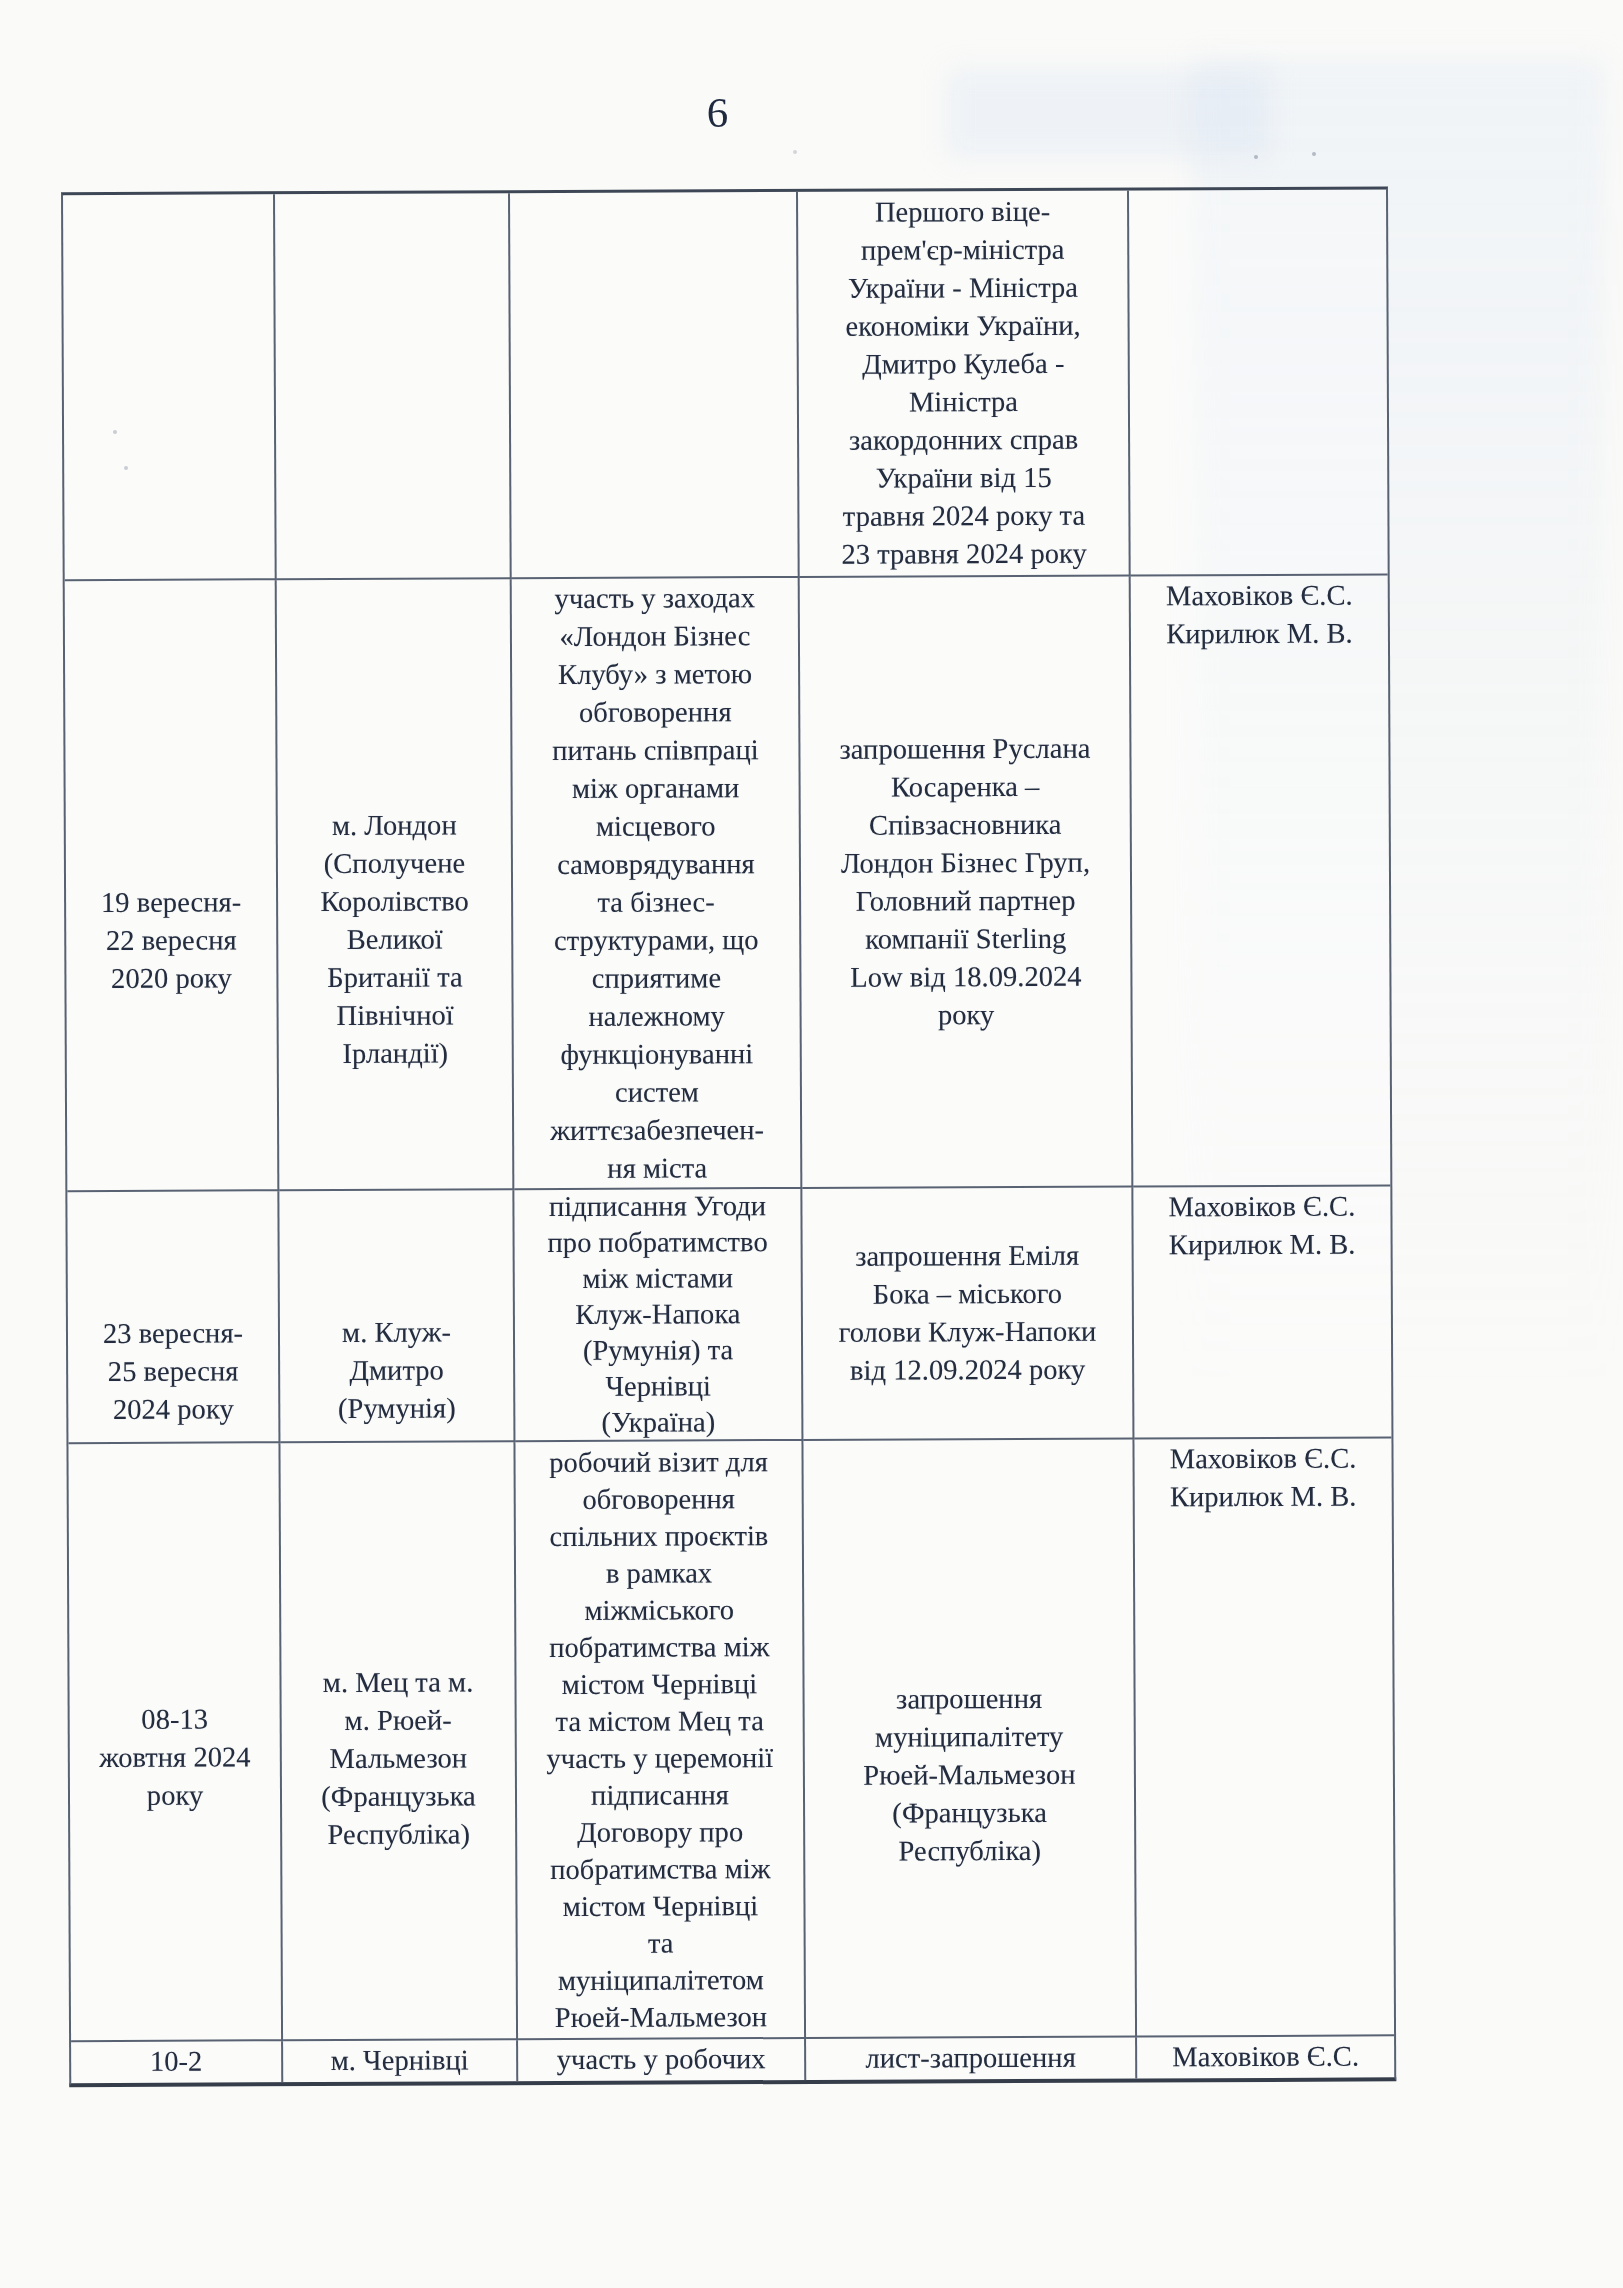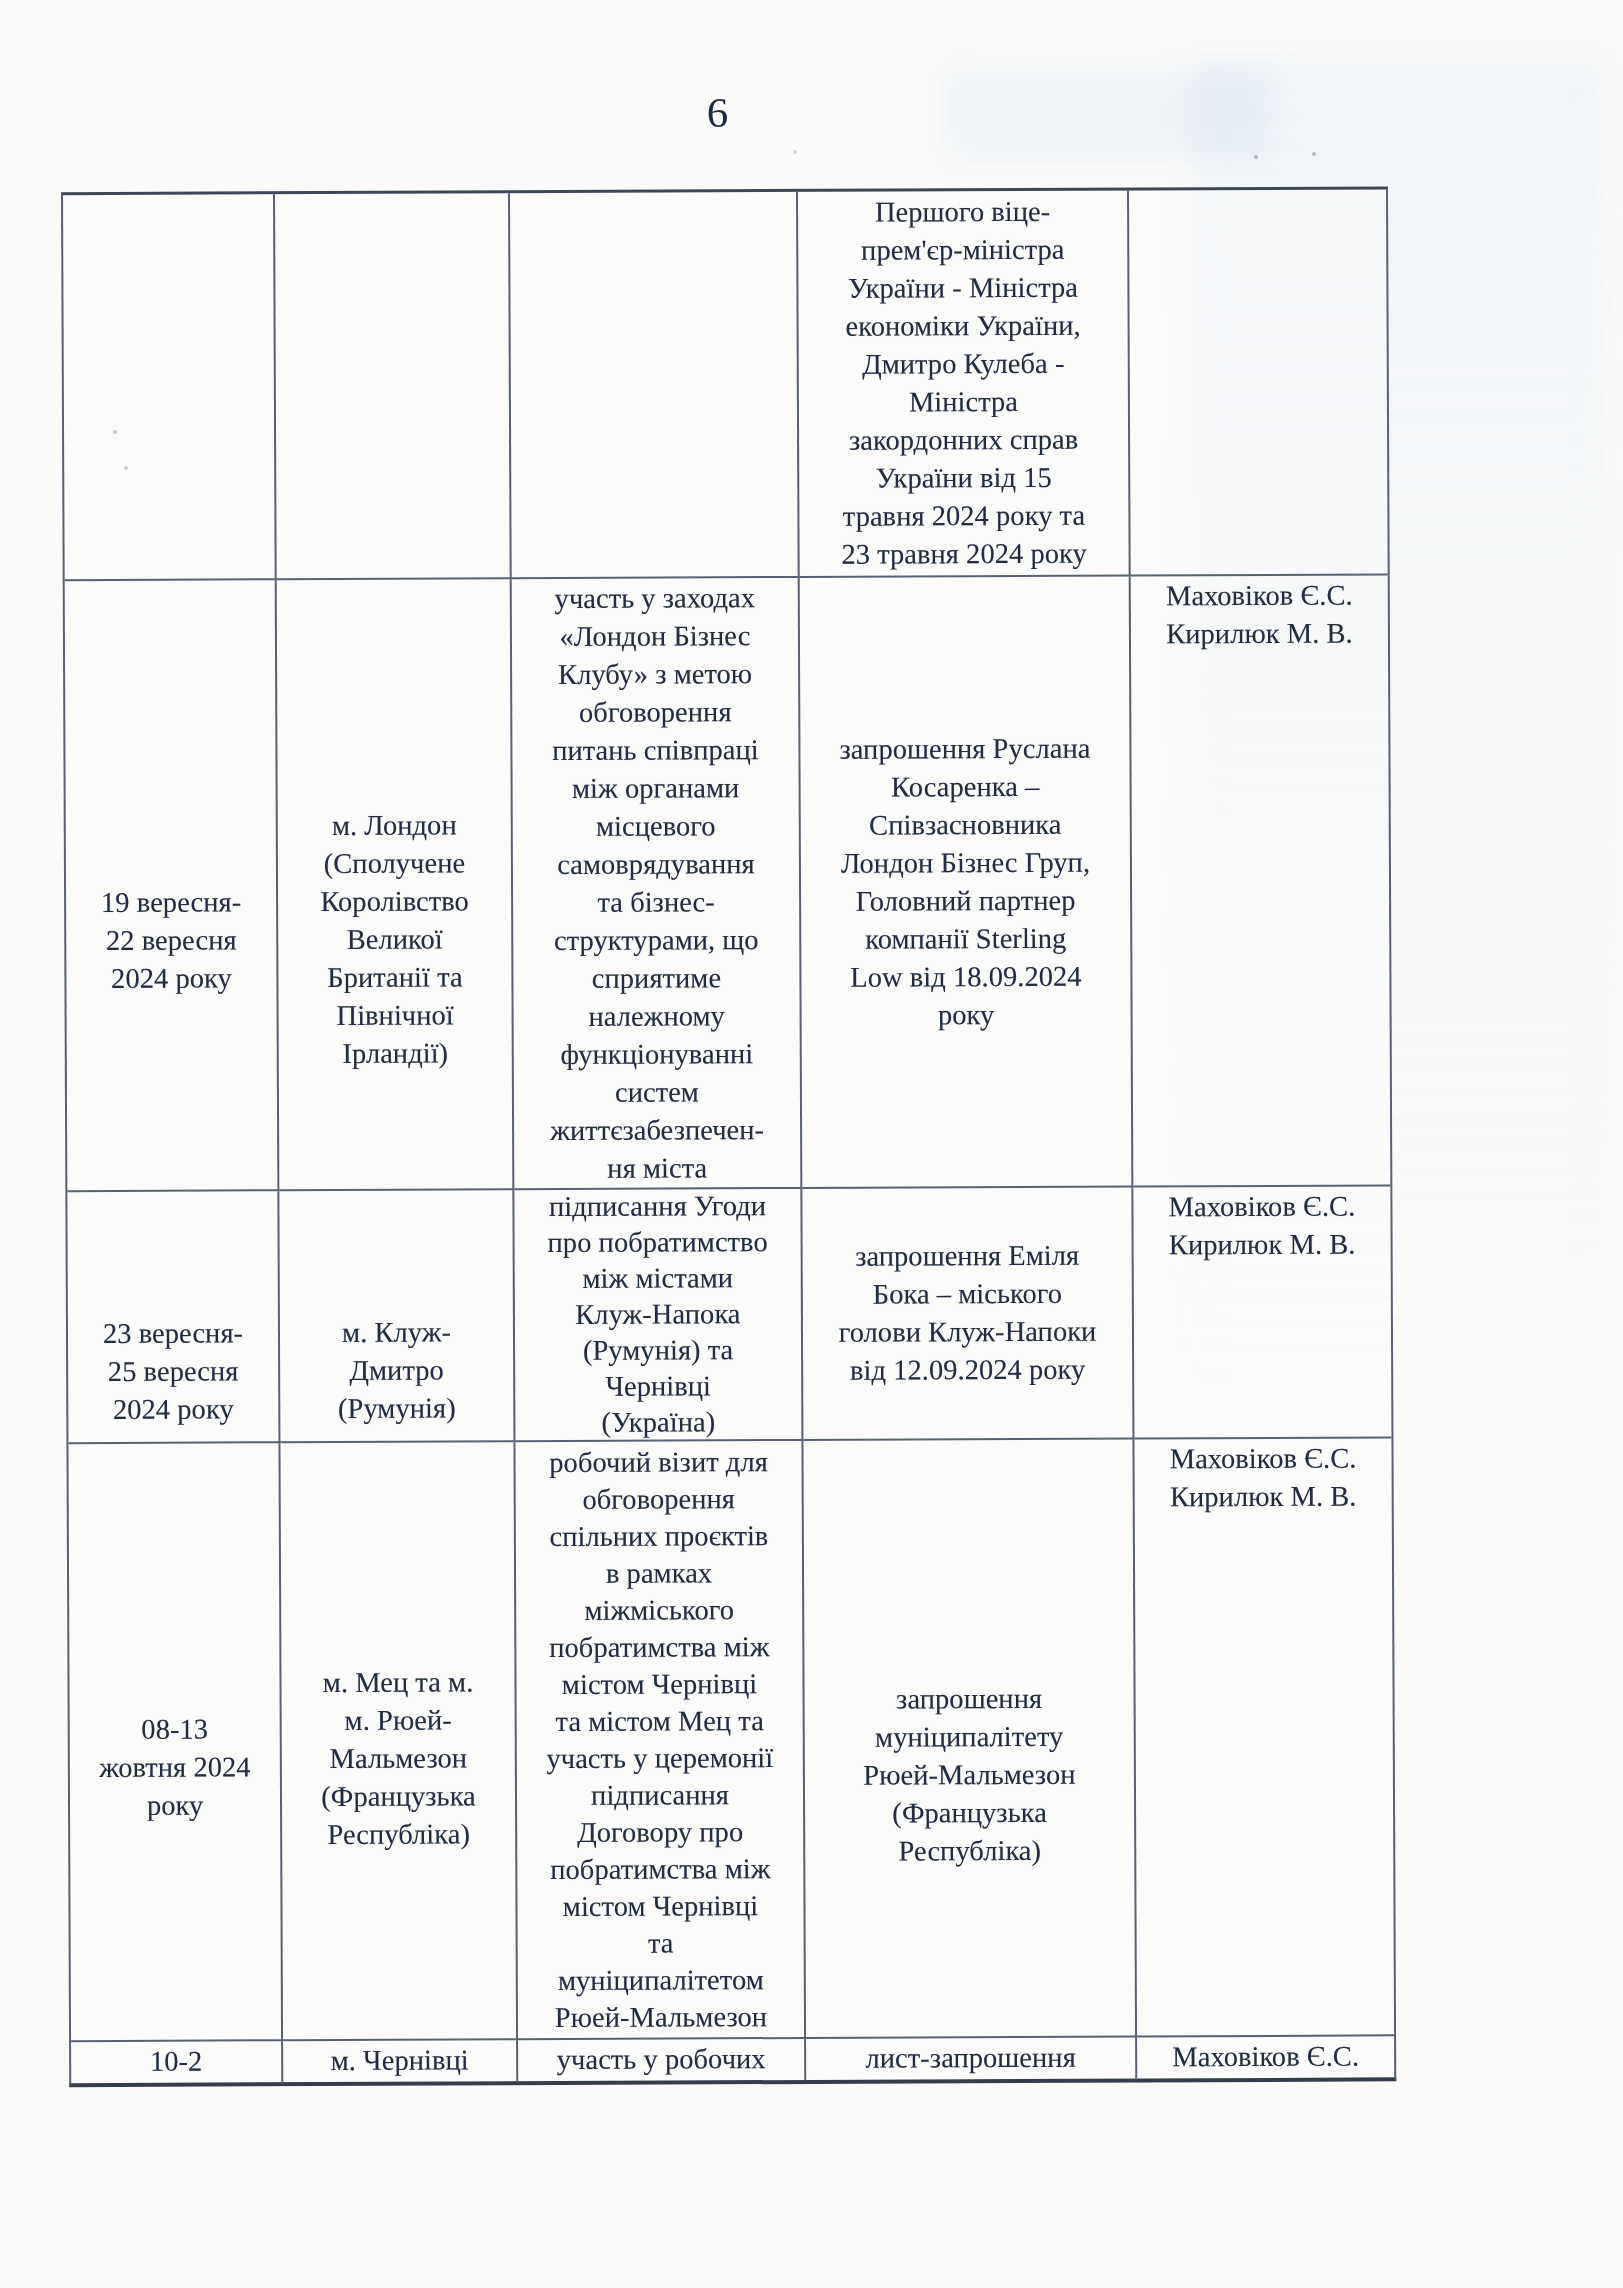--- a/index.html
+++ b/index.html
@@ -49,21 +49,21 @@
     overflow: hidden;
     padding: 0 3.9px;
   }
   .cell.lastcol { border-right: none; }
   .cell.lastrow { border-bottom: none; }
   .cell span { white-space: pre-line; text-shadow: 0 0 1px rgba(34,44,62,0.28); }
   .cell.top { align-items: flex-start; padding-top: 1px; }
   .cell.tight  { line-height: 36px; }
   .cell.tight2 { line-height: 37px; }
   .n56 span { position: relative; top: 55px; }
-  .n29 span { position: relative; top: 26px; }
+  .n29 span { position: relative; top: 16px; }
   .n22 span { position: relative; top: 18px; }
   .n38 span { position: relative; top: 37px; }
 </style>
 </head>
 <body>
 
 <div class="tint right-margin"></div>
 <div class="tint top-middle"></div>
 <div class="speck" style="left:1254px;top:155px"></div>
 <div class="speck" style="left:1312px;top:152px"></div>
@@ -96,21 +96,21 @@
 травня 2024 року та
 23 травня 2024 року</span>
     </div>
   <div class="cell lastcol">
       <span></span>
     </div>
 
   <div class="cell n56">
       <span>19 вересня-
 22 вересня
-2024 року</span>
+2020 року</span>
     </div>
   <div class="cell n56">
       <span>м. Лондон
 (Сполучене
 Королівство
 Великої
 Британії та
 Північної
 Ірландії)</span>
     </div>

